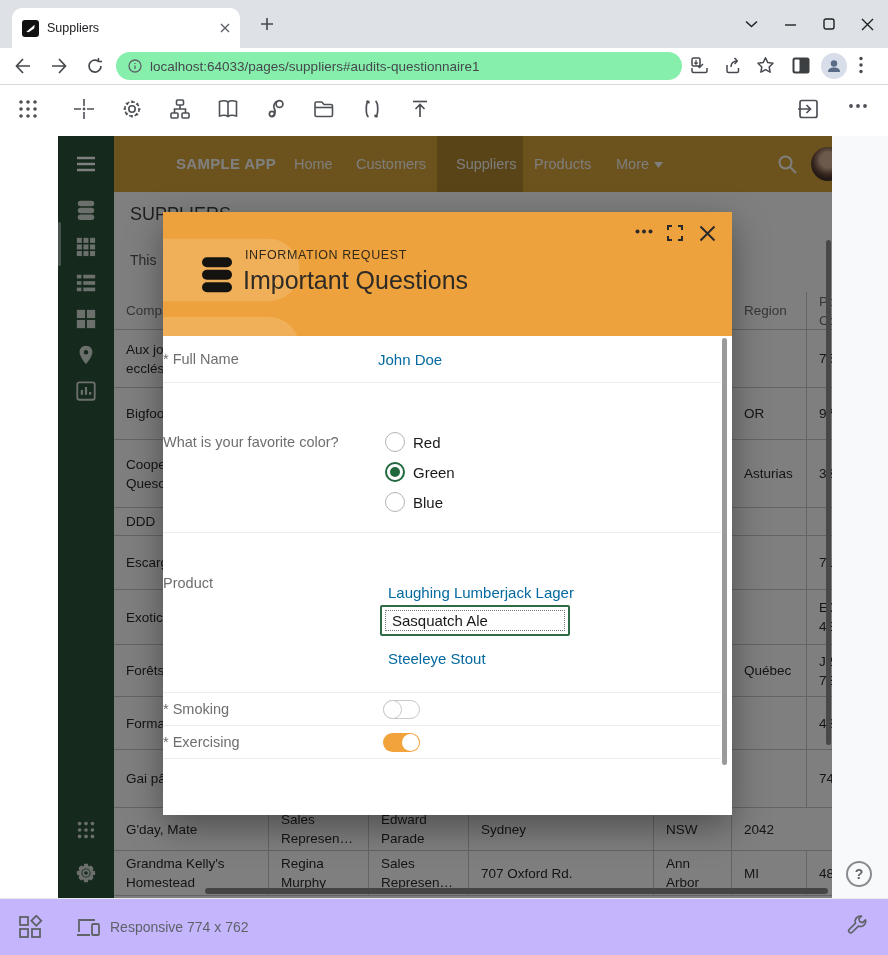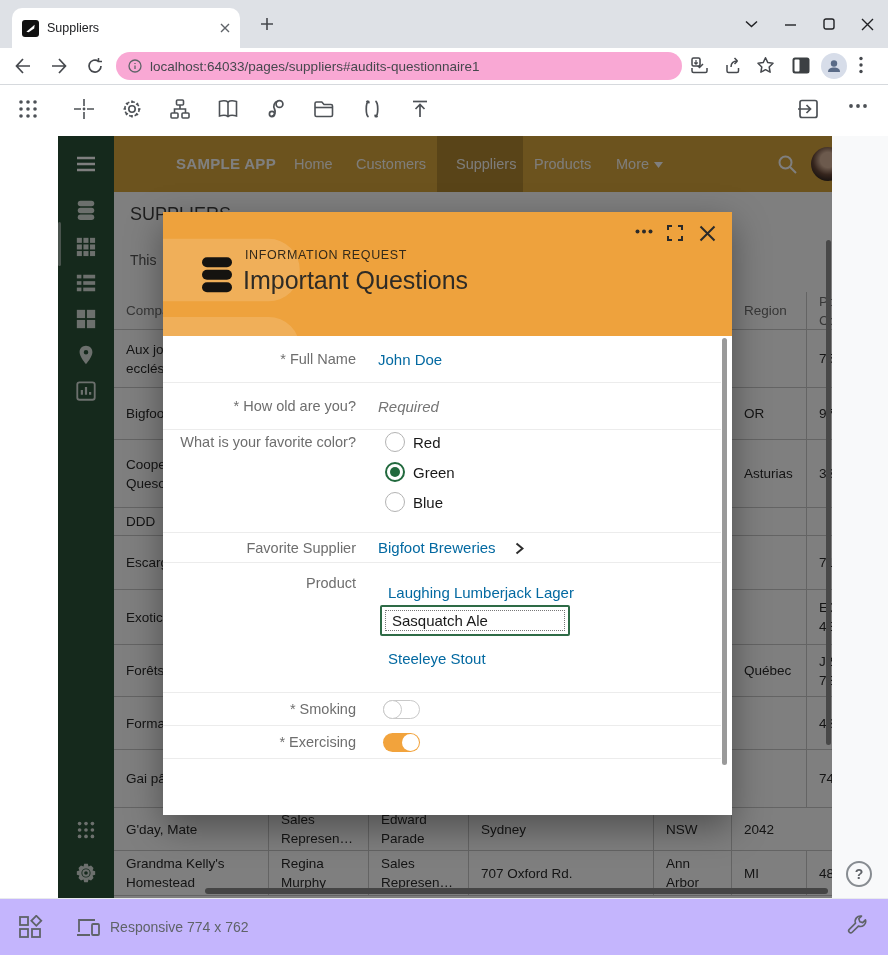--- a/index.html
+++ b/index.html
@@ -9,21 +9,21 @@
   svg{display:block}
 
   
   .tabstrip{left:0;top:0;width:888px;height:48px;background:#dee1e6}
   .tab{left:12px;top:8px;width:228px;height:40px;background:#fff;border-radius:10px 10px 0 0;display:flex;align-items:center;padding:0 10px}
   .tab-title{font-size:12.5px;color:#202124;flex:1;margin-left:8px;white-space:nowrap;overflow:hidden}
   .favicon{width:17px;height:17px;background:#111;border-radius:3px;display:flex;align-items:center;justify-content:center;flex:0 0 auto}
   .icbtn{display:flex;align-items:center;justify-content:center;color:#5f6368}
   .winctl{top:0;height:48px;display:flex;align-items:center;gap:26px;right:14px;color:#202124}
   .urlbar{left:0;top:48px;width:888px;height:37px;background:#fff;border-bottom:1px solid #d6d9dd;display:flex;align-items:center}
-  .urlpill{position:absolute;left:116px;top:4px;width:566px;height:28px;background:#f9a8d4;border-radius:14px;display:flex;align-items:center;padding:0 12px;gap:8px}
+  .urlpill{position:absolute;left:116px;top:4px;width:566px;height:28px;background:#86efac;border-radius:14px;display:flex;align-items:center;padding:0 12px;gap:8px}
   .urltext{font-size:13.5px;color:#45484d;white-space:nowrap;overflow:hidden}
   .avatar-chrome{width:26px;height:26px;border-radius:50%;background:#d7dde9;display:flex;align-items:center;justify-content:center}
   .pagetoolbar{left:0;top:85px;width:888px;height:48px;background:#fff}
   .pt-ic{position:absolute;top:12px;color:#4d5156}
 
   
   .appframe{left:58px;top:136px;width:774px;height:762px;background:#fff;overflow:hidden}
   .sidebar{left:0;top:0;width:56px;height:762px;background:#2a5238}
   .sb-ic{position:absolute;left:17px;color:rgba(255,255,255,.82)}
   .sb-scrollhint{left:0;top:86px;width:3px;height:44px;background:rgba(255,255,255,.5);border-radius:2px}
@@ -49,21 +49,21 @@
 
   
   .modal{left:163px;top:212px;width:569px;height:603px;background:#fff;z-index:30;box-shadow:0 12px 34px rgba(0,0,0,.38)}
   .mhead{left:0;top:0;width:569px;height:124px;background:#eea23d;overflow:hidden}
   .watermark{position:absolute;left:-82px;top:6px}
   .m-eyebrow{left:82px;top:36px;font-size:12.5px;font-weight:500;letter-spacing:.6px;color:#33291a}
   .m-title{left:80px;top:54px;font-size:25px;color:#2e2b26}
   .m-sub{left:82px;top:97px;font-size:13.5px;color:#3a3227}
   .mh-ic{position:absolute;top:13px;color:#2a2a2a}
   .mrow{position:absolute;left:0;width:558px;border-bottom:1px solid #ececec}
-  .mlabel{position:absolute;left:8px;width:185px;text-align:right;font-size:14.5px;color:#6e6e6e}
+  .mlabel{position:absolute;left:0;width:185px;font-size:14.5px;color:#6e6e6e}
   .mval{position:absolute;left:215px;font-size:15px;color:#0369a1}
   .radio{position:absolute;left:222px;width:20px;height:20px;border:1.5px solid #b3b3b3;border-radius:50%;background:#fff}
   .radio.sel{border:2px solid #21693d}
   .radio.sel::after{content:"";position:absolute;left:3px;top:3px;width:10px;height:10px;border-radius:50%;background:#21693d}
   .rlabel{position:absolute;left:250px;font-size:15px;color:#191919;line-height:20px}
   .selbox{position:absolute;left:217px;width:190px;height:31px;border:2px solid #2e6b46;border-radius:2px;background:#fff;outline:1px dotted #777;outline-offset:-6px;display:flex;align-items:center;padding:0 10px;font-size:15px;color:#191919}
   .toggle{position:absolute;left:220px;width:37px;height:19px;border-radius:10px}
   .toggle.off{border:1px solid #c9c9c9;background:#fff}
   .toggle.off::after{content:"";position:absolute;left:-1px;top:-1px;width:17px;height:17px;border-radius:50%;background:#fff;border:1px solid #c9c9c9}
   .toggle.on{background:#f2a33c}
@@ -546,42 +546,31 @@
           <path d="M1.5 1.5 L15.5 15.5 M15.5 1.5 L1.5 15.5"></path>
         </svg>
     </span>
   </div>
 
   <div class="mrow" style="top:124px;height:47px">
     <span class="mlabel" style="line-height:47px">* Full Name</span>
     <span class="mval" style="line-height:47px">John Doe</span>
   </div>
 
-  <div class="mrow" style="top:171px;height:47px">
-    <span class="mlabel" style="line-height:47px">* How old are you?</span>
-    <span class="mval" style="line-height:47px;font-style:italic;color:#757575">Required</span>
-  </div>
 
   <div class="mrow" style="top:218px;height:103px">
     <span class="mlabel" style="top:4px">What is your favorite color?</span>
     <span class="radio" style="top:2px"></span>
     <span class="rlabel" style="top:3px">Red</span>
     <span class="radio sel" style="top:32px"></span>
     <span class="rlabel" style="top:33px">Green</span>
     <span class="radio" style="top:62px"></span>
     <span class="rlabel" style="top:63px">Blue</span>
   </div>
 
-  <div class="mrow" style="top:321px;height:30px">
-    <span class="mlabel" style="line-height:30px">Favorite Supplier</span>
-    <span class="mval" style="line-height:30px">Bigfoot Breweries</span>
-    <svg class="abs" style="left:352px;top:9px" width="9" height="13" viewBox="0 0 9 13" fill="none" stroke="#2d2d2d" stroke-width="2">
-        <path d="M1.5 1.5 L7.5 6.5 L1.5 11.5"></path>
-      </svg>
-  </div>
 
   <div class="mrow" style="top:351px;height:130px">
     <span class="mlabel" style="top:12px">Product</span>
     <span class="mval" style="left:225px;top:20px;line-height:20px">Laughing Lumberjack Lager</span>
     <div class="selbox" style="top:42px">
       <span>Sasquatch Ale</span>
     </div>
     <span class="mval" style="left:225px;top:86px;line-height:20px">Steeleye Stout</span>
   </div>
 

